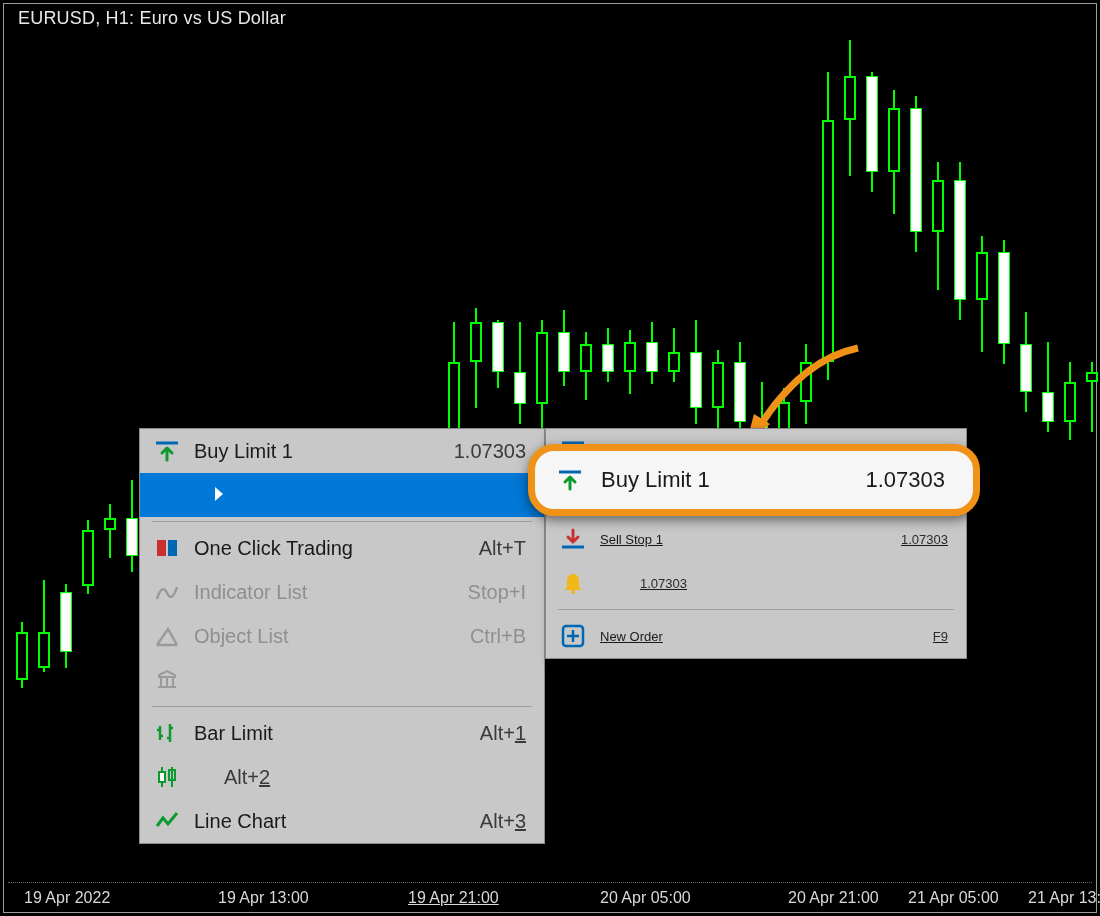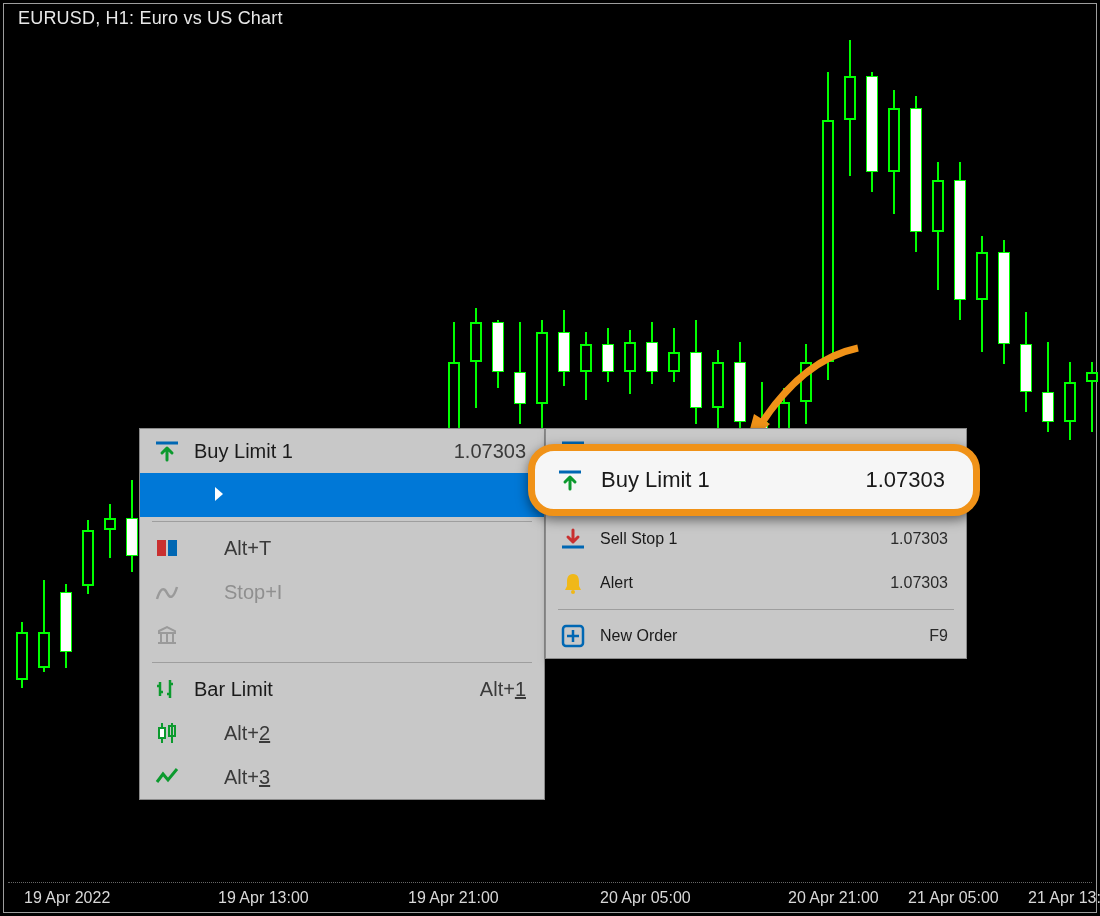--- a/index.html
+++ b/index.html
@@ -95,21 +95,22 @@
     margin: 4px 12px;
   }
 
   
   .submenu {
     position: absolute;
     background: #c8c8c8;
     border: 1px solid #8a8a8a;
     box-shadow: 4px 4px 8px rgba(0,0,0,0.5);
     color: #1a1a1a;
-    font-size: 16px;
+    font-size: 13px;
+    text-decoration: underline;
   }
   .submenu .row {
     display: flex;
     align-items: center;
     height: 44px;
     padding: 0 18px 0 12px;
   }
   .submenu .icon {
     width: 30px; height: 30px;
     margin-right: 12px;
@@ -148,21 +149,21 @@
   .arrow {
     position: absolute;
     pointer-events: none;
   }
   .ul { text-decoration: underline; }
 </style>
 </head>
 <body>
 
 <div class="frame-border">
-  <div class="chart-title">EURUSD, H1:  Euro vs US Chart</div>
+  <div class="chart-title">EURUSD, H1:  Euro vs US Dollar</div>
   <div class="chart-area" id="chart-area">
       <div class="candle" style="left: 8px; top: 590px; height: 66px;">
         <div class="wick" style="top: 0px; height: 66px;"></div>
         <div class="body up" style="top: 10px; height: 48px;"></div>
       </div>
       <div class="candle" style="left: 30px; top: 548px; height: 92px;">
         <div class="wick" style="top: 0px; height: 92px;"></div>
         <div class="body up" style="top: 52px; height: 36px;"></div>
       </div>
       <div class="candle" style="left: 52px; top: 552px; height: 84px;">
@@ -302,21 +303,21 @@
         <div class="body up" style="top: 20px; height: 40px;"></div>
       </div>
       <div class="candle" style="left: 1078px; top: 330px; height: 70px;">
         <div class="wick" style="top: 0px; height: 70px;"></div>
         <div class="body up" style="top: 10px; height: 10px;"></div>
       </div>
     </div>
   <div class="x-axis" id="x-axis">
       <span class="x-tick" style="left: 16px;">19 Apr 2022</span>
       <span class="x-tick" style="left: 210px;">19 Apr 13:00</span>
-      <span class="x-tick" style="left: 400px;">19 Apr 21:00</span>
+      <span class="x-tick" style="left: 400px; text-decoration: underline;">19 Apr 21:00</span>
       <span class="x-tick" style="left: 592px; text-align: center;">20 Apr 05:00</span>
       <span class="x-tick" style="left: 780px;">20 Apr 21:00</span>
       <span class="x-tick" style="left: 900px;">21 Apr 05:00</span>
       <span class="x-tick" style="left: 1020px;">21 Apr 13:00</span>
     </div>
 </div>
 
 <svg class="arrow" style="left:740px; top:340px; width:130px; height:120px;" viewBox="0 0 130 120">
   <path d="M 118 8 Q 60 20 16 92" stroke="#f09218" stroke-width="7" fill="none"></path>
   <path d="M 6 104 L 30 84 L 14 74 Z" fill="#f09218"></path>
@@ -340,29 +341,41 @@
         </svg></span>
     </div>
     <div class="sep"></div>
     <div class="row">
       <span class="icon">
         <svg width="26" height="26">
           <rect x="3" y="5" width="9" height="16" fill="#c93030"></rect>
           <rect x="14" y="5" width="9" height="16" fill="#0067b3"></rect>
         </svg>
       </span>
+      <span class="label">One Click Trading</span>
       <span class="shortcut">Alt+T</span>
     </div>
     <div class="row disabled">
       <span class="icon">
         <svg width="26" height="26">
           <path d="M3 20 Q8 4 13 14 T23 8" stroke="#9a9a9a" stroke-width="2.5" fill="none"></path>
         </svg>
       </span>
+      <span class="label">Indicator List</span>
       <span class="shortcut">Stop+I</span>
+    </div>
+    <div class="row disabled">
+      <span class="icon">
+        <svg width="26" height="26">
+          <path d="M3 22 L14 6 L23 22" stroke="#9a9a9a" stroke-width="2.5" fill="none"></path>
+          <line x1="3" y1="22" x2="23" y2="22" stroke="#9a9a9a" stroke-width="2.5"></line>
+        </svg>
+      </span>
+      <span class="label">Object List</span>
+      <span class="shortcut">Ctrl+B</span>
     </div>
     <div class="row disabled">
       <span class="icon">
         <svg width="26" height="26">
           <path d="M5 8 L13 4 L21 8 L21 10 L5 10 Z M4 20 L22 20 M7 10 L7 20 M13 10 L13 20 M19 10 L19 20" stroke="#9a9a9a" stroke-width="2" fill="none"></path>
         </svg>
       </span>
     </div>
     <div class="sep"></div>
     <div class="row">
@@ -384,20 +397,21 @@
         </svg>
       </span>
       <span class="shortcut">Alt+<span class="ul">2</span></span>
     </div>
     <div class="row">
       <span class="icon">
         <svg width="26" height="26">
           <path d="M3 18 L9 10 L14 16 L23 5" stroke="#0c9a2e" stroke-width="3" fill="none"></path>
         </svg>
       </span>
+      <span class="label">Line Chart</span>
       <span class="shortcut">Alt+<span class="ul">3</span></span>
     </div>
   </div>
 
 <div id="submenu" class="submenu" style="left: 545px; top: 428px; width: 422px;">
     <div class="row">
       <span class="icon">
         <svg width="26" height="26">
           <line x1="2" y1="5" x2="24" y2="5" stroke="#0067b3" stroke-width="3"></line>
           <path d="M13 22 L13 10 M13 10 L8 15 M13 10 L18 15" stroke="#0c9a2e" stroke-width="3" fill="none" stroke-linecap="round"></path>
@@ -417,21 +431,20 @@
       <span class="label">Sell Stop 1</span>
       <span class="value">1.07303</span>
     </div>
     <div class="row">
       <span class="icon">
         <svg width="26" height="26">
           <path d="M13 4 C8 4 7 8 7 12 L7 16 L5 20 L21 20 L19 16 L19 12 C19 8 18 4 13 4 Z" fill="#f0b818"></path>
           <circle cx="13" cy="22" r="2" fill="#f0b818"></circle>
         </svg>
       </span>
-      <span class="label">Alert</span>
       <span class="value">1.07303</span>
     </div>
     <div class="sep"></div>
     <div class="row">
       <span class="icon">
         <svg width="26" height="26">
           <rect x="3" y="3" width="20" height="20" rx="3" fill="none" stroke="#0067b3" stroke-width="2.5"></rect>
           <line x1="13" y1="7" x2="13" y2="19" stroke="#0067b3" stroke-width="2.5"></line>
           <line x1="7" y1="13" x2="19" y2="13" stroke="#0067b3" stroke-width="2.5"></line>
         </svg>

